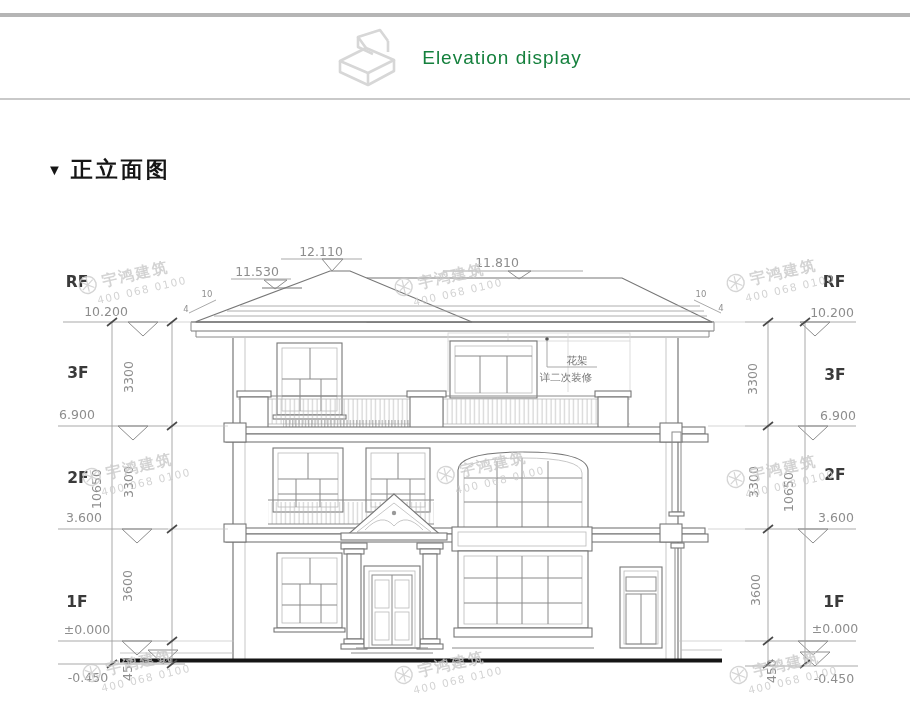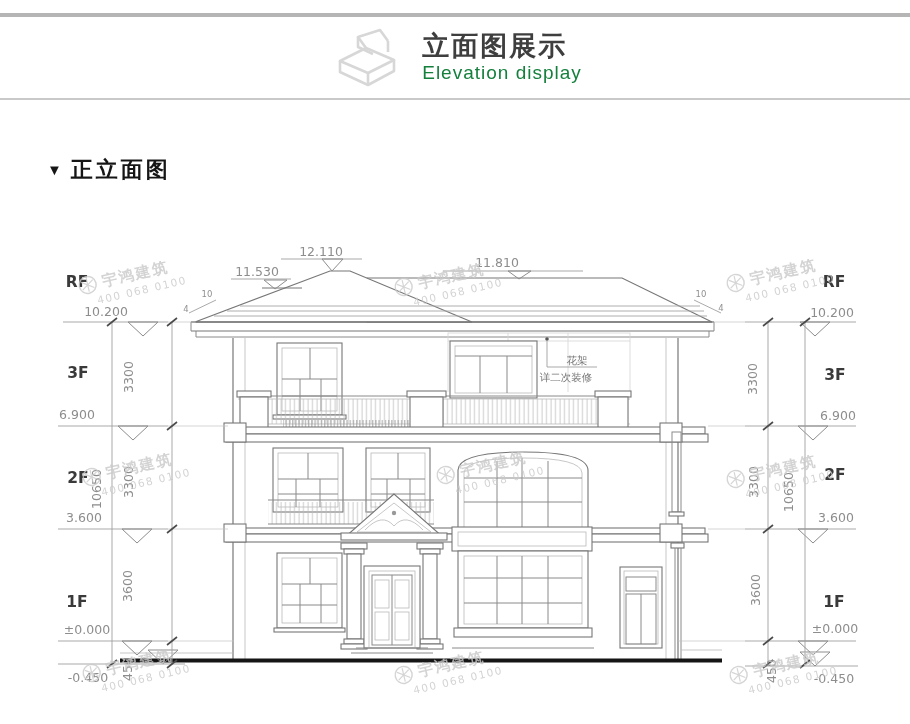--- a/index.html
+++ b/index.html
@@ -42,21 +42,20 @@
     <g fill="none" stroke="#d7d7d7" stroke-width="2.6" stroke-linejoin="round">
       <polygon points="12,34 38,21 66,33 40,46"></polygon>
       <polyline points="12,34 12,45 40,58 66,44 66,33"></polyline>
       <line x1="40" y1="46" x2="40" y2="58"></line>
       <polyline points="38,21 30,10 52,3 60,14"></polyline>
       <polyline points="30,10 30,20 45,27"></polyline>
       <line x1="60" y1="14" x2="60" y2="25"></line>
     </g>
   </svg>
   <div class="htext">
-    <div class="htitle">立面图展示</div>
     <div class="hsub">Elevation display</div>
   </div>
 </div>
 
 <div class="section"><span class="tri">▼</span><span>正立面图</span></div>
 
 <svg class="drawing" width="910" height="514" viewBox="0 210 910 514">
   <defs>
     <pattern id="tiles" width="7" height="6" patternUnits="userSpaceOnUse">
       <path d="M0 0H7M0 0V6" stroke="#cdcdcd" stroke-width="0.7" fill="none"></path>

